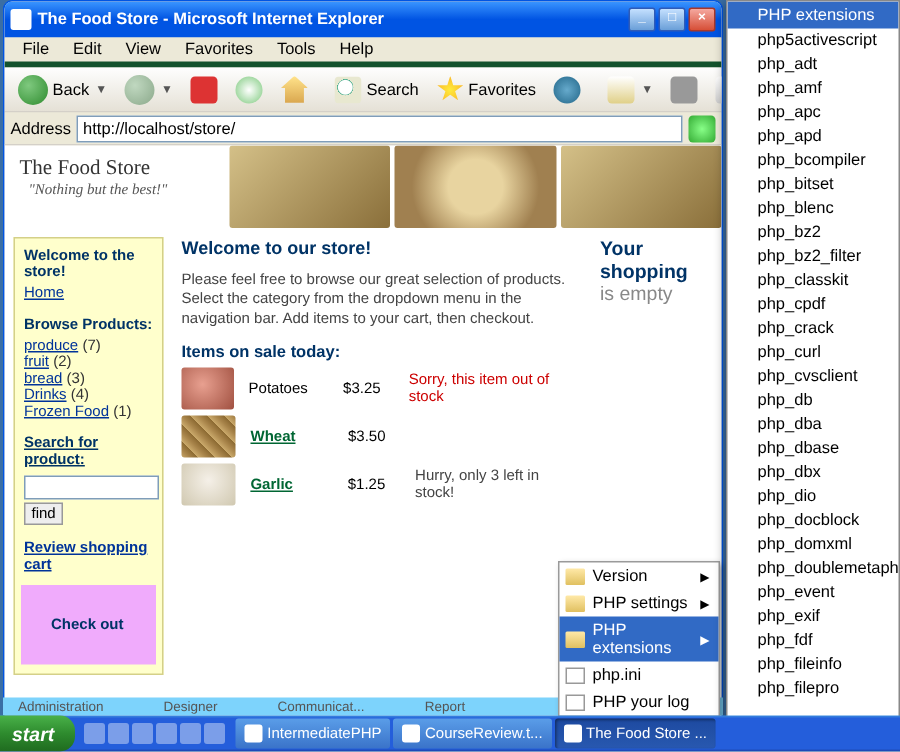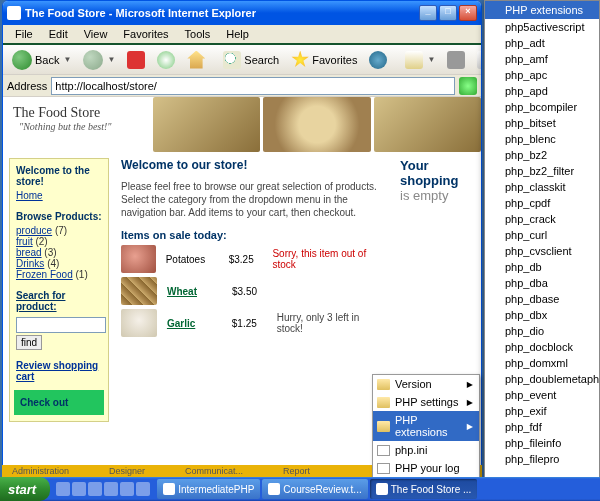--- a/index.html
+++ b/index.html
@@ -5,21 +5,21 @@
   * { box-sizing: border-box; margin: 0; padding: 0; }
   body { font-family: Tahoma, Arial, sans-serif; font-size: 11px; background: #3a6ea5; overflow: hidden; width: 600px; height: 501px; position: relative; }
   
   .window { position: absolute; left: 2px; top: 0; width: 480px; height: 480px; background: #ece9d8; border: 1px solid #0054e3; border-radius: 6px 6px 0 0; overflow: hidden; }
   .titlebar { height: 24px; background: linear-gradient(to bottom, #3a95ff, #0054e3 50%, #0054e3); color: #fff; display: flex; align-items: center; padding: 0 4px; font-size: 11px; font-weight: bold; }
   .titlebar-icon { width: 14px; height: 14px; background: #fff; margin-right: 4px; border-radius: 2px; }
   .win-controls { margin-left: auto; display: flex; gap: 2px; }
   .win-btn { width: 18px; height: 16px; background: linear-gradient(#c4e0ff,#6a9fd8); border: 1px solid #2f5bb7; border-radius: 2px; font-size: 9px; text-align: center; color: #fff; }
   .win-btn.close { background: linear-gradient(#f5a89f,#d64f37); border-color: #a8382a; }
   
-  .menubar { height: 20px; background: #ece9d8; display: flex; align-items: center; padding: 0 4px; font-size: 11px; border-bottom: 2px solid #14532d; }
+  .menubar { height: 20px; background: #ece9d8; display: flex; align-items: center; padding: 0 4px; font-size: 11px; border-bottom: 4px solid #14532d; }
   .menubar span { padding: 2px 8px; cursor: default; }
   
   .toolbar { height: 30px; background: linear-gradient(#fefefe,#e5e1d6); display: flex; align-items: center; padding: 0 4px; gap: 2px; border-bottom: 1px solid #d4d0c8; }
   .tb-btn { display: flex; align-items: center; gap: 3px; padding: 2px 4px; font-size: 11px; border: 1px solid transparent; border-radius: 3px; }
   .tb-icon { width: 20px; height: 20px; border-radius: 50%; display: inline-block; }
   .back-icon { background: radial-gradient(circle at 35% 35%, #7fc97f, #2e8b2e); }
   .fwd-icon { background: radial-gradient(circle at 35% 35%, #c0d8c0, #8aa88a); }
   .stop-icon { width: 18px; height: 18px; background: #d33; border-radius: 3px; }
   .refresh-icon { width: 18px; height: 18px; background: radial-gradient(#fff,#7cc97c); border-radius: 50%; }
   .home-icon { width: 18px; height: 18px; background: linear-gradient(#ffe28a,#d9a64e); clip-path: polygon(50% 0,100% 45%,85% 45%,85% 100%,15% 100%,15% 45%,0 45%); }
@@ -44,21 +44,21 @@
   .store-tag { font-family: Georgia, serif; font-style: italic; font-size: 10px; color: #555; margin-left: 6px; }
   .banner-img { flex: 1; display: flex; gap: 3px; }
   .bimg { flex: 1; background: linear-gradient(135deg,#d4c088,#8a6f3a); border-radius: 2px; }
   .bimg.b2 { background: radial-gradient(circle at 50% 50%, #e8d4a0 30%, #a08050 70%); }
   
   .main { display: flex; padding: 6px; gap: 6px; }
   .sidebar { width: 100px; background: #ffffcc; border: 1px solid #d4d088; padding: 6px; font-size: 10px; }
   .sb-head { font-weight: bold; color: #003366; margin-bottom: 3px; }
   .sb-link { color: #003399; text-decoration: underline; cursor: pointer; display: block; margin: 1px 0; }
   .sb-sec { margin-top: 10px; }
-  .sb-sec.hl { background: #22c55e; padding: 6px; margin: 8px -2px 0; }
+  .sb-sec.hl { background: #f0abfc; padding: 20px; margin: 8px -2px 0; }
   .search-box { width: 90px; border: 1px solid #7f9db9; height: 16px; margin: 2px 0; background:#fff; }
   .find-btn { border: 1px solid #999; background: #eee; padding: 1px 4px; font-size: 10px; cursor: pointer; }
   
   .center { flex: 1; padding: 0 6px; }
   .center h3 { font-size: 12px; color: #003366; margin-bottom: 8px; }
   .intro { font-size: 10px; color: #444; margin-bottom: 10px; line-height: 1.3; }
   .sale-head { font-weight: bold; font-size: 11px; color: #003366; margin-bottom: 4px; }
   .item-row { display: flex; align-items: center; gap: 10px; margin-bottom: 4px; font-size: 10px; }
   .item-img { width: 36px; height: 28px; border-radius: 2px; }
   .img-egg { background: radial-gradient(ellipse,#6b3a7a,#3a1f44); }
@@ -90,21 +90,21 @@
   
   
   .taskbar { position: absolute; left: 0; right: 0; bottom: 0; height: 24px; background: linear-gradient(to bottom,#3c8bde,#245edb 8%,#245edb 92%,#1941a5); display: flex; align-items: center; }
   .start { height: 24px; padding: 0 14px 0 8px; background: linear-gradient(to bottom,#49b149,#2e8b2e 50%,#1f6b1f); color: #fff; font-style: italic; font-weight: bold; font-size: 13px; border-radius: 0 10px 10px 0; display:flex; align-items:center; }
   .ql { display: flex; gap: 2px; margin: 0 6px; }
   .ql-i { width: 14px; height: 14px; background: rgba(255,255,255,0.4); border-radius: 2px; }
   .task { height: 20px; padding: 0 6px; margin: 0 1px; background: linear-gradient(#5a9de8,#3a73c9); color: #fff; font-size: 10px; border-radius: 2px; display: flex; align-items: center; gap: 3px; max-width: 110px; overflow: hidden; white-space: nowrap; }
   .task.active { background: linear-gradient(#1d4aa0,#2858b0); box-shadow: inset 1px 1px 2px rgba(0,0,0,0.4); }
   .task-ic { width: 12px; height: 12px; background: #fff; border-radius: 2px; flex-shrink: 0; }
   
-  .hidden-row { position: absolute; bottom: 24px; left: 2px; height: 12px; color: #555; font-size: 9px; display: flex; gap: 40px; padding-left: 10px; background:#eab308; width:480px; align-items:center; }
+  .hidden-row { position: absolute; bottom: 24px; left: 2px; height: 12px; color: #555; font-size: 9px; display: flex; gap: 40px; padding-left: 10px; background:#7dd3fc; width:480px; align-items:center; }
 </style>
 </head>
 <body>
 
 <div class="window">
   <div class="titlebar">
     <span class="titlebar-icon"></span>
     <span>The Food Store - Microsoft Internet Explorer</span>
     <div class="win-controls">
       <div class="win-btn">_</div>

